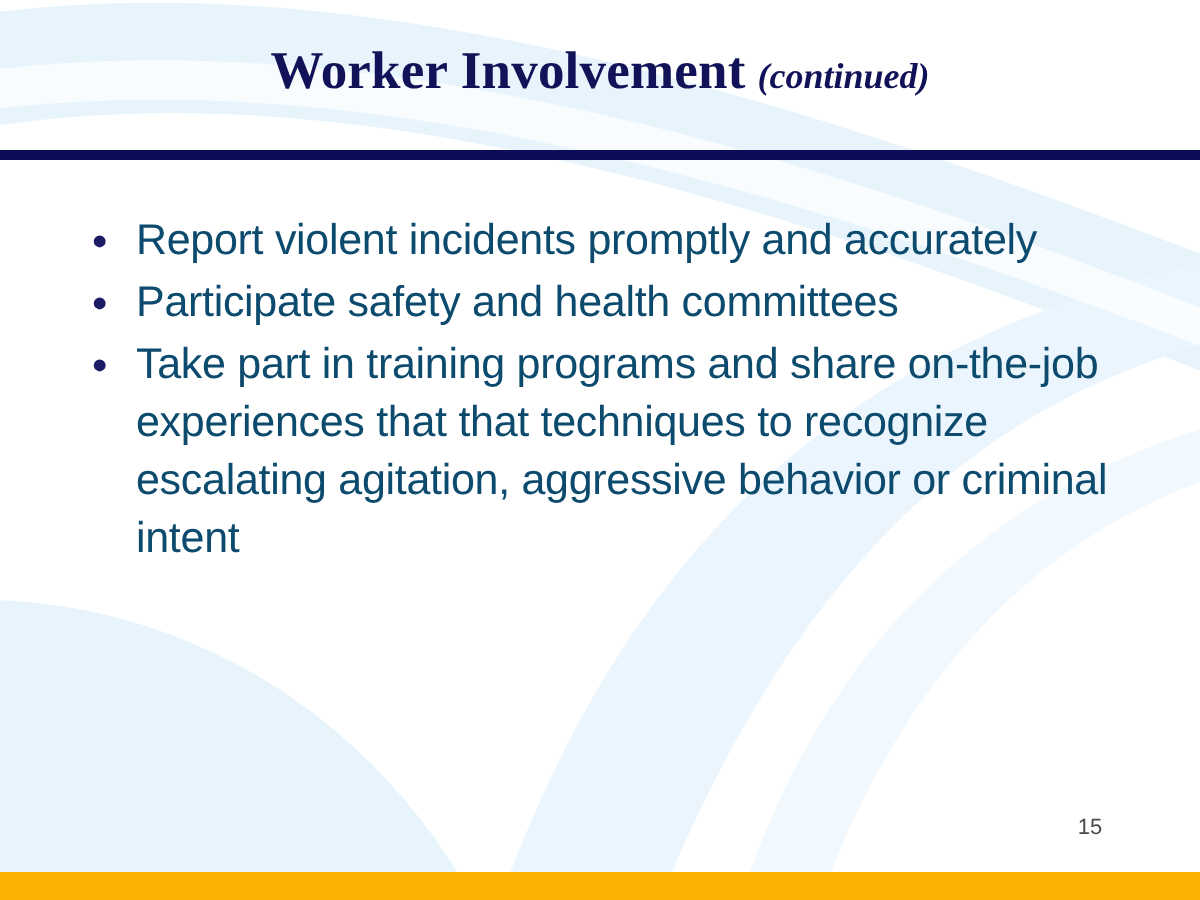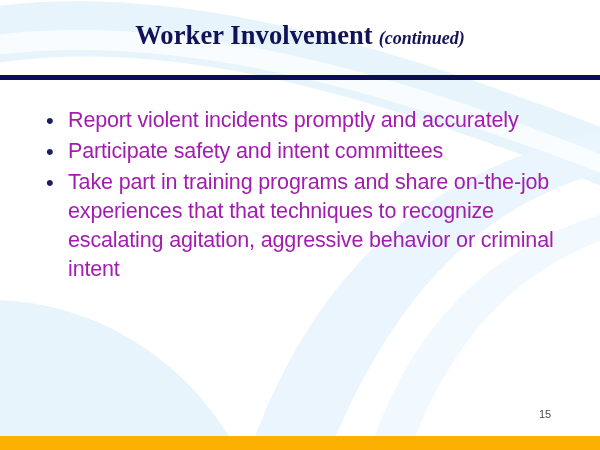--- a/index.html
+++ b/index.html
@@ -89,21 +89,21 @@
     line-height: 29px;
     text-align: left;
     padding-left: 4px;
     font-family: "Liberation Sans", sans-serif;
   }
   .bullet-text {
     flex: 1 1 auto;
     font-family: "Liberation Sans", sans-serif;
     font-size: 21.5px;
     line-height: 29px;
-    color: #a21caf;
+    color: #0c4a6e;
     letter-spacing: -0.15px;
   }
   #bullet-3 .bullet-text { width: 482px; }
 
   
   #page-number {
     position: absolute;
     left: 530px;
     top: 408px;
     width: 30px;
@@ -160,21 +160,21 @@
 
   <div id="body">
 
     <div class="bullet-row" id="bullet-1">
       <span class="bullet-mark">•</span>
       <span class="bullet-text">Report violent incidents promptly and accurately</span>
     </div>
 
     <div class="bullet-row" id="bullet-2">
       <span class="bullet-mark">•</span>
-      <span class="bullet-text">Participate safety and intent committees</span>
+      <span class="bullet-text">Participate safety and health committees</span>
     </div>
 
     <div class="bullet-row" id="bullet-3">
       <span class="bullet-mark">•</span>
       <span class="bullet-text">Take part in training programs and share on-the-job experiences that that techniques to recognize escalating agitation, aggressive behavior or criminal intent</span>
     </div>
 
   </div>
 
   <div id="page-number">15</div>

